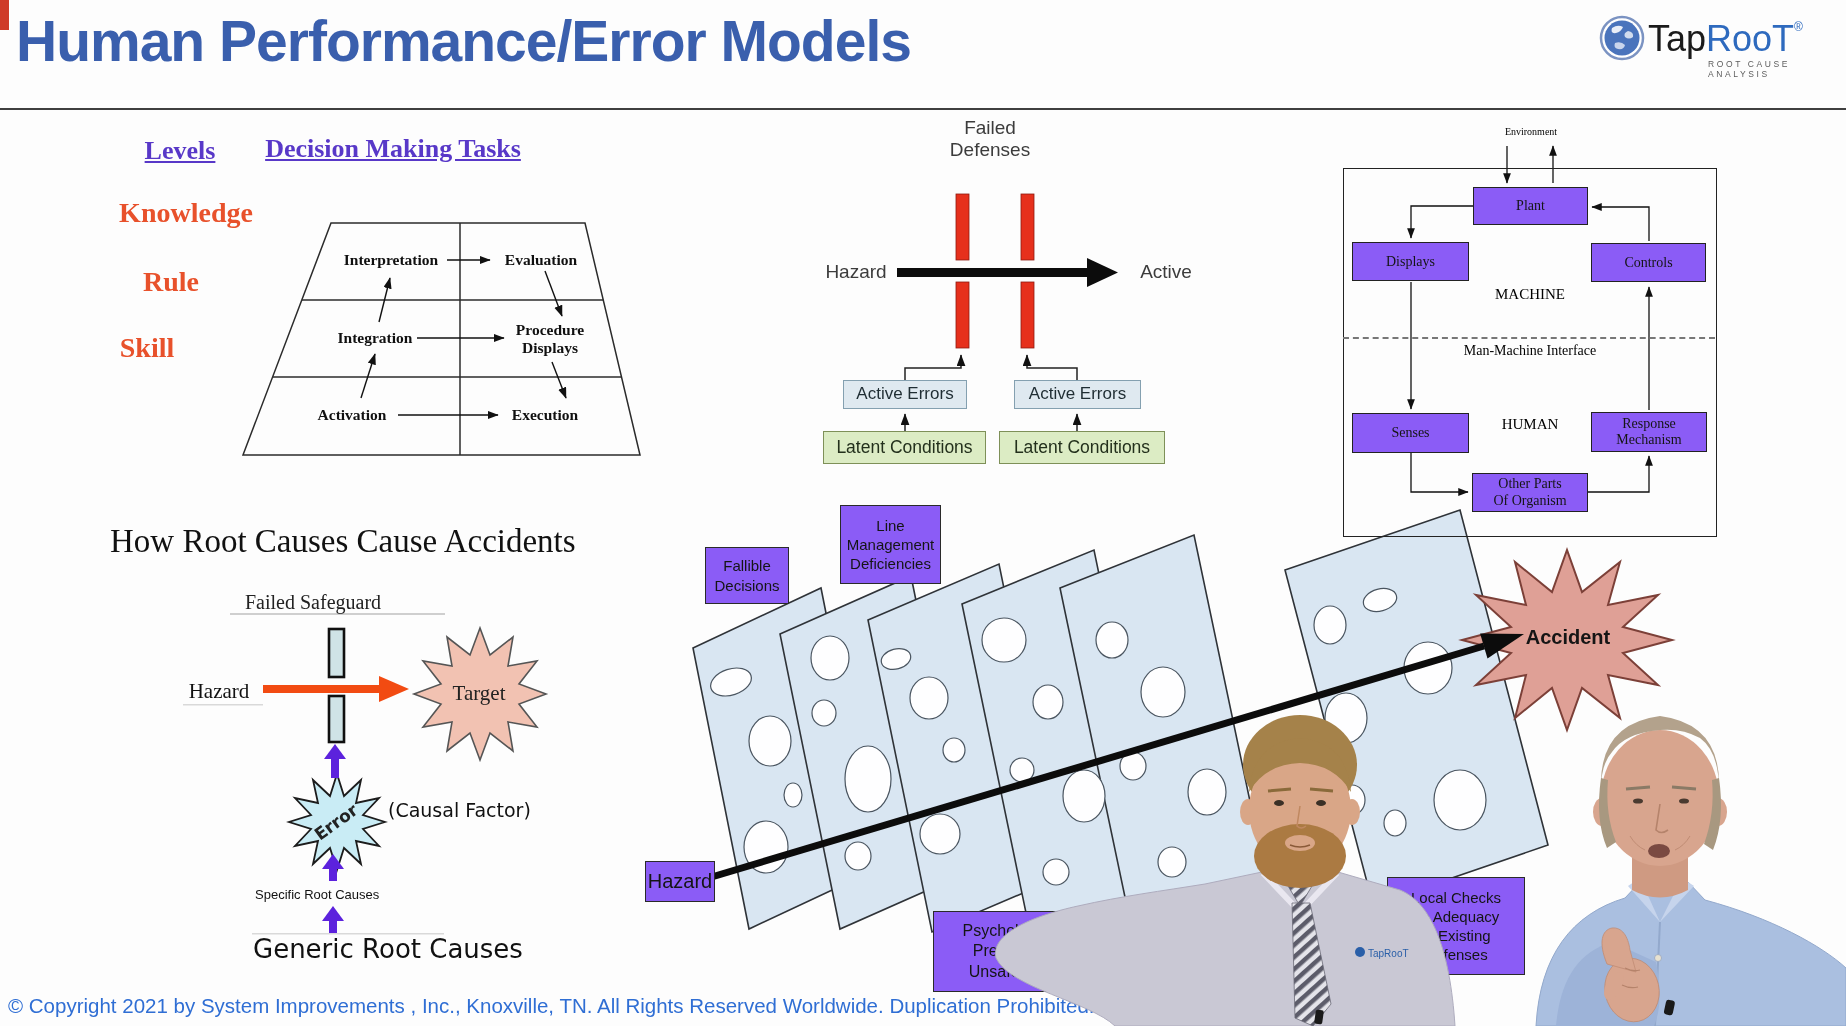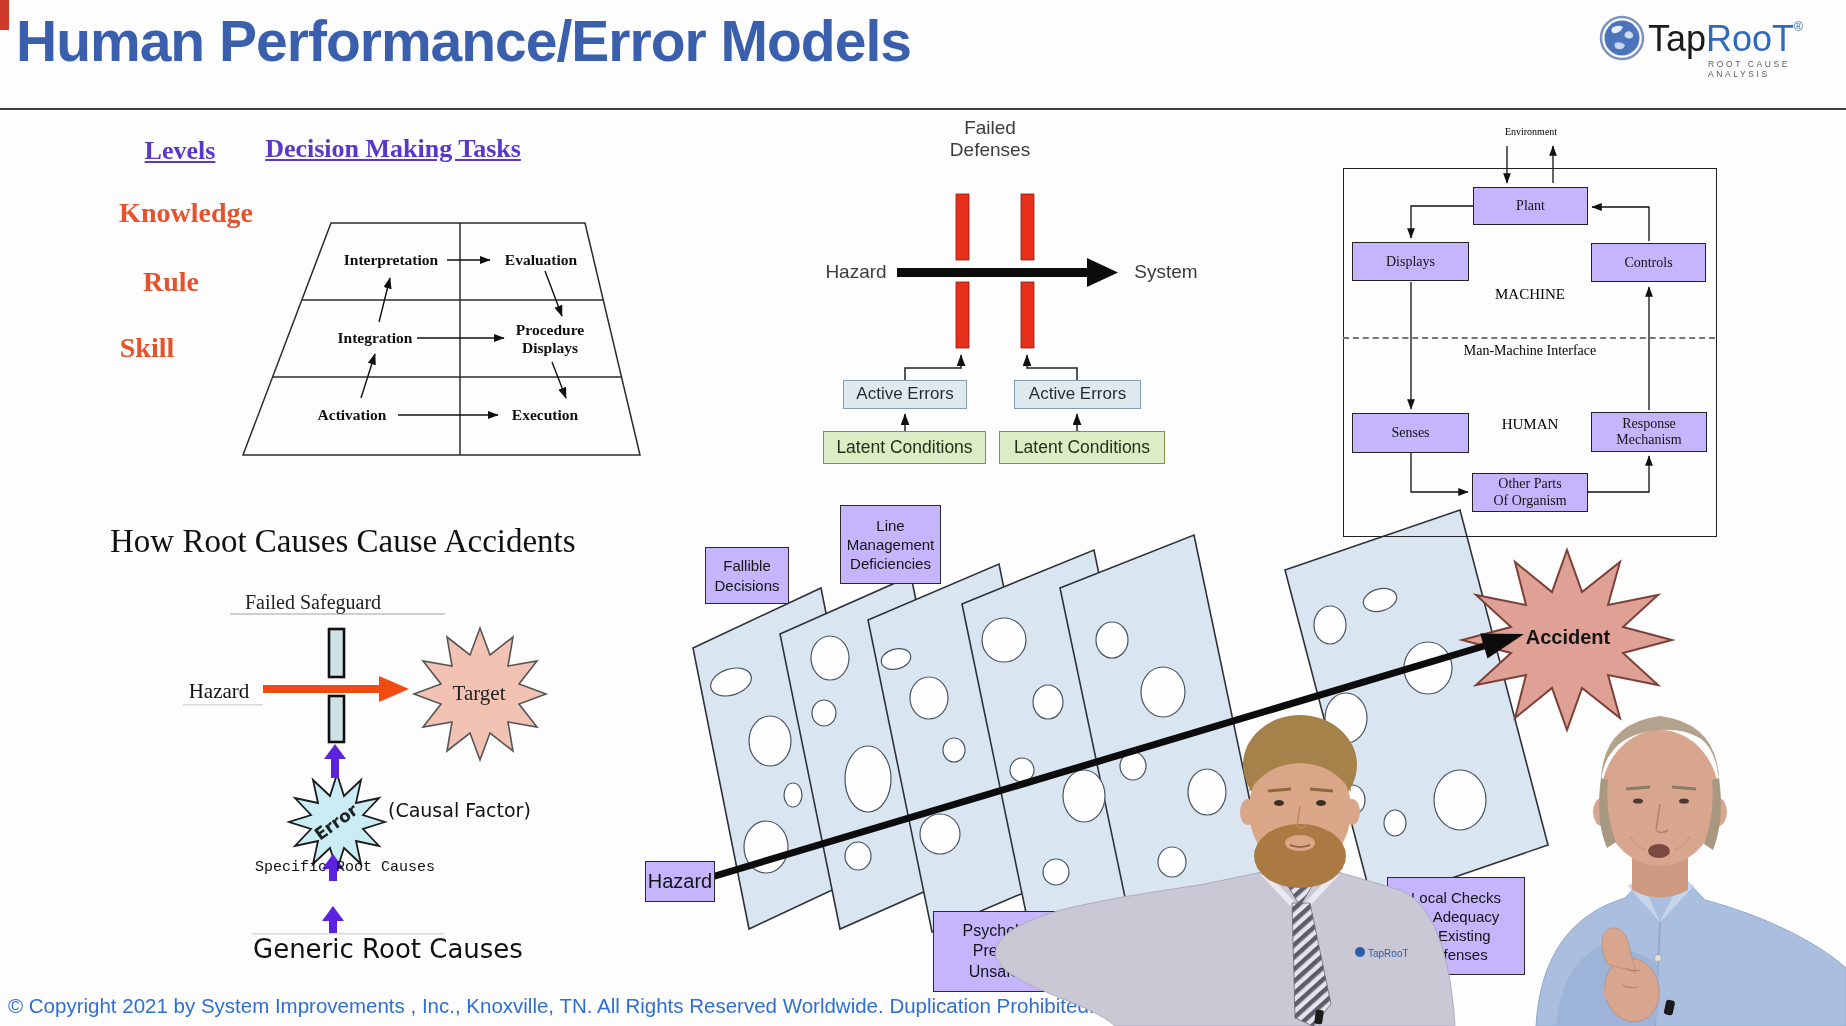--- a/index.html
+++ b/index.html
@@ -2,21 +2,21 @@
 <html><head>
 <meta charset="utf-8">
 <style>
   html,body{margin:0;padding:0;background:#888;}
   .stage{position:relative;width:1846px;height:1026px;background:#fdfdfd;overflow:hidden;
          font-family:"Liberation Sans",sans-serif;}
   .abs{position:absolute;}
   .lbl{position:absolute;transform:translate(-50%,-50%);white-space:nowrap;text-align:center;}
   .lbl-l{position:absolute;transform:translateY(-50%);white-space:nowrap;}
   .serif{font-family:"Liberation Serif","DejaVu Serif",serif;}
-  .box{position:absolute;box-sizing:border-box;border:1.4px solid #2a2a2a;background:#c4b5fd;
+  .box{position:absolute;box-sizing:border-box;border:1.4px solid #2a2a2a;background:#8b5cf6;
        display:flex;flex-direction:column;align-items:center;justify-content:center;
        text-align:center;line-height:1.22;color:#151515;}
   .title{position:absolute;left:16px;top:8px;font-size:57px;font-weight:bold;color:#3a5fad;
          letter-spacing:-1px;}
   .title-rule{position:absolute;left:0;top:108px;width:1846px;height:2px;background:#3f3f3f;}
   .red-corner{position:absolute;left:0;top:0;width:9px;height:30px;background:#cf3a28;}
   .ph{color:#5838c8;font-weight:bold;text-decoration:underline;font-size:26px;}
   .lvl{color:#e8512b;font-weight:bold;font-size:28px;}
   .trap{font-weight:bold;font-size:15.5px;color:#101010;}
   .dft{font-size:19px;color:#3c3c3c;}
@@ -192,21 +192,21 @@
   <div class="lbl serif trap z2" style="left:550px;top:339px;line-height:1.15">
     <div>Procedure</div>
     <div>Displays</div>
   </div>
   <div class="lbl serif trap z2" style="left:352px;top:415px">Activation</div>
   <div class="lbl serif trap z2" style="left:545px;top:415px">Execution</div>
 
   <div class="lbl dft z2" style="left:990px;top:128px">Failed</div>
   <div class="lbl dft z2" style="left:990px;top:150px">Defenses</div>
   <div class="lbl dft z2" style="left:856px;top:272px">Hazard</div>
-  <div class="lbl dft z2" style="left:1166px;top:272px">System</div>
+  <div class="lbl dft z2" style="left:1166px;top:272px">Active</div>
   <div class="box active-box z2" style="left:843px;top:380px;width:124px;height:29px">Active Errors</div>
   <div class="box active-box z2" style="left:1014px;top:380px;width:127px;height:29px">Active Errors</div>
   <div class="box latent-box z2" style="left:823px;top:431px;width:163px;height:33px">Latent Conditions</div>
   <div class="box latent-box z2" style="left:999px;top:431px;width:166px;height:33px">Latent Conditions</div>
 
   <div class="abs mmi-outer z2" style="left:1343px;top:168px;width:372px;height:367px"></div>
   <div class="abs mmi-dash z2" style="left:1343px;top:337px;width:372px"></div>
   <div class="lbl serif z2" style="left:1531px;top:131px;font-size:10px">Environment</div>
   <div class="box mbox serif z2" style="left:1473px;top:187px;width:115px;height:38px">Plant</div>
   <div class="box mbox serif z2" style="left:1352px;top:242px;width:117px;height:39px">Displays</div>
@@ -223,21 +223,21 @@
     <div>Other Parts</div>
     <div>Of Organism</div>
   </div>
 
   <div class="lbl-l serif z2" style="left:110px;top:541px;font-size:33px;color:#111">How Root Causes Cause Accidents</div>
   <div class="lbl-l serif z2" style="left:245px;top:602px;font-size:20px;color:#222">Failed Safeguard</div>
   <div class="lbl serif z2" style="left:219px;top:691px;font-size:21px;color:#111">Hazard</div>
   <div class="lbl serif z2" style="left:479px;top:693px;font-size:21px;font-weight:normal;color:#222">Target</div>
   <div class="lbl z2" style="left:336px;top:822px;font-size:17px;font-weight:bold;color:#222;transform:translate(-50%,-50%) rotate(-36deg);font-family:'DejaVu Sans',sans-serif">Error</div>
   <div class="lbl-l z2" style="left:388px;top:810px;font-size:19px;color:#111;font-family:'DejaVu Sans',sans-serif">(Causal Factor)</div>
-  <div class="lbl-l z2" style="left:255px;top:867px;font-size:15px;color:#111;font-family:Liberation Mono, monospace">Specific Root Causes</div>
+  <div class="lbl-l z2" style="left:255px;top:894px;font-size:13px;color:#111;font-family:Liberation Sans, sans-serif">Specific Root Causes</div>
   <div class="lbl-l z2" style="left:253px;top:949px;font-size:26px;color:#111;font-family:'DejaVu Sans',sans-serif">Generic Root Causes</div>
 
   <div class="box cheese-lbl z2" style="left:705px;top:547px;width:84px;height:57px">
     <div>Fallible</div>
     <div>Decisions</div>
   </div>
   <div class="box cheese-lbl z2" style="left:840px;top:505px;width:101px;height:79px">
     <div>Line</div>
     <div>Management</div>
     <div>Deficiencies</div>

